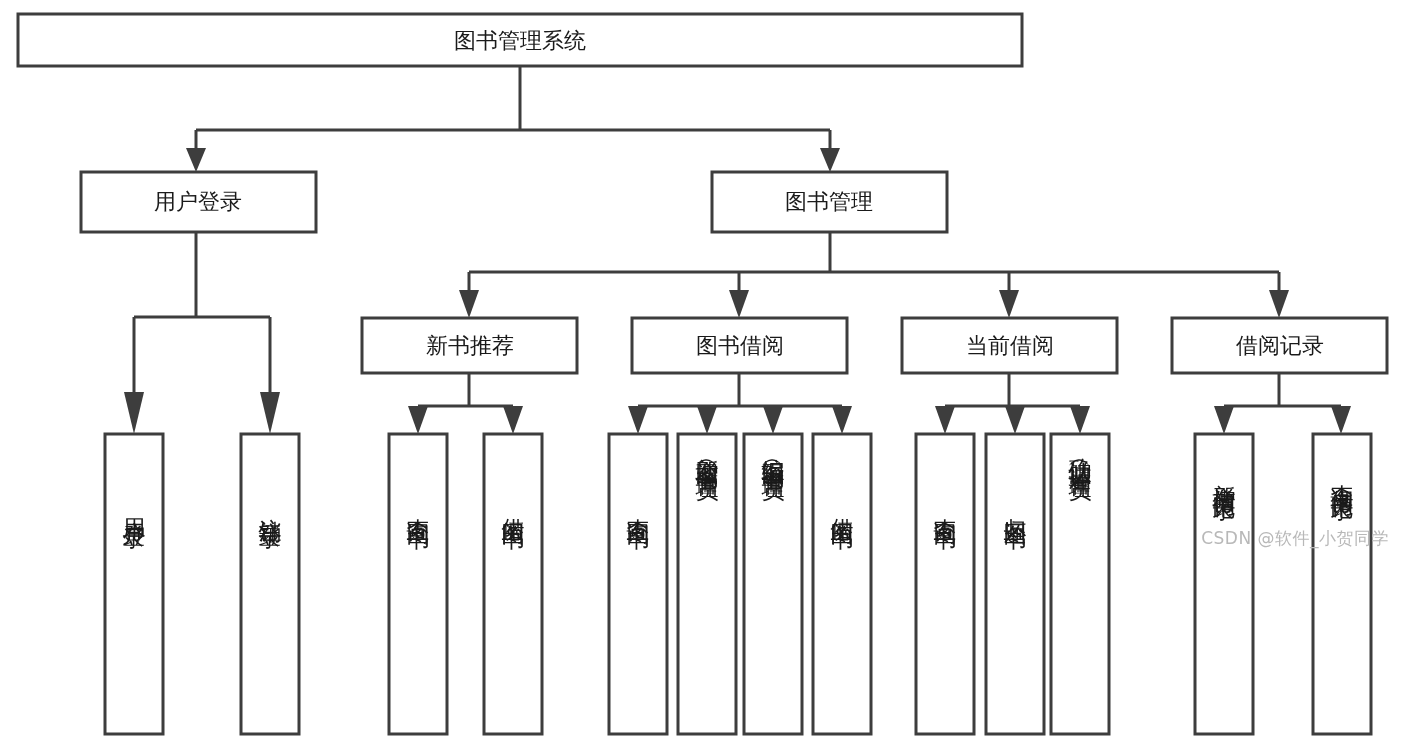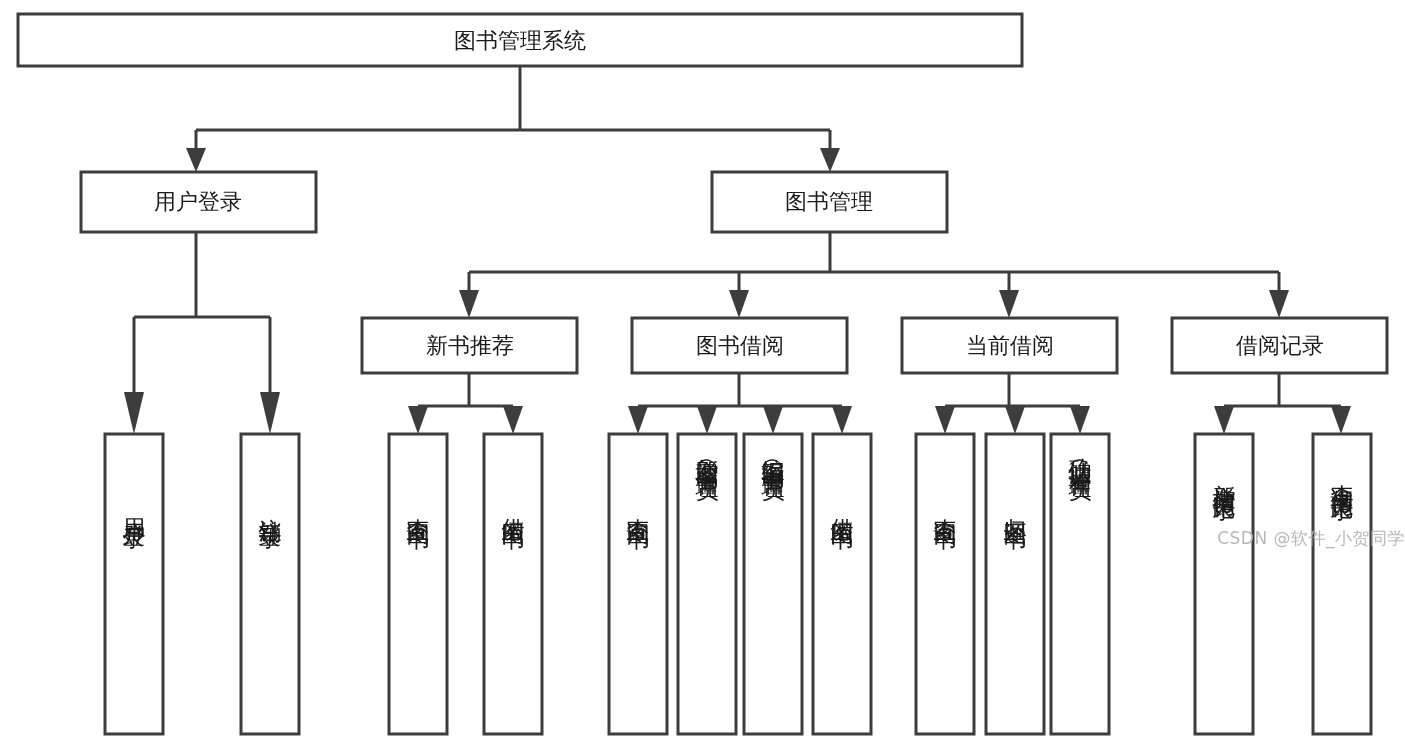--- a/index.html
+++ b/index.html
@@ -72,21 +72,21 @@
     font-family: "DejaVu Sans", "Liberation Sans", sans-serif;
     font-size: 23px;
     line-height: 1.18;
     letter-spacing: 3px;
     color: #1a1a1a;
     white-space: nowrap;
     text-align: start;
   }
   .watermark {
     position: absolute;
-    right: 0;
+    right: 16px;
     bottom: 6px;
     font-family: "DejaVu Sans", "Liberation Sans", sans-serif;
     font-size: 17px;
     color: #b8b8b8;
     letter-spacing: 0.5px;
     white-space: nowrap;
   }
 </style>
 </head>
 <body>

